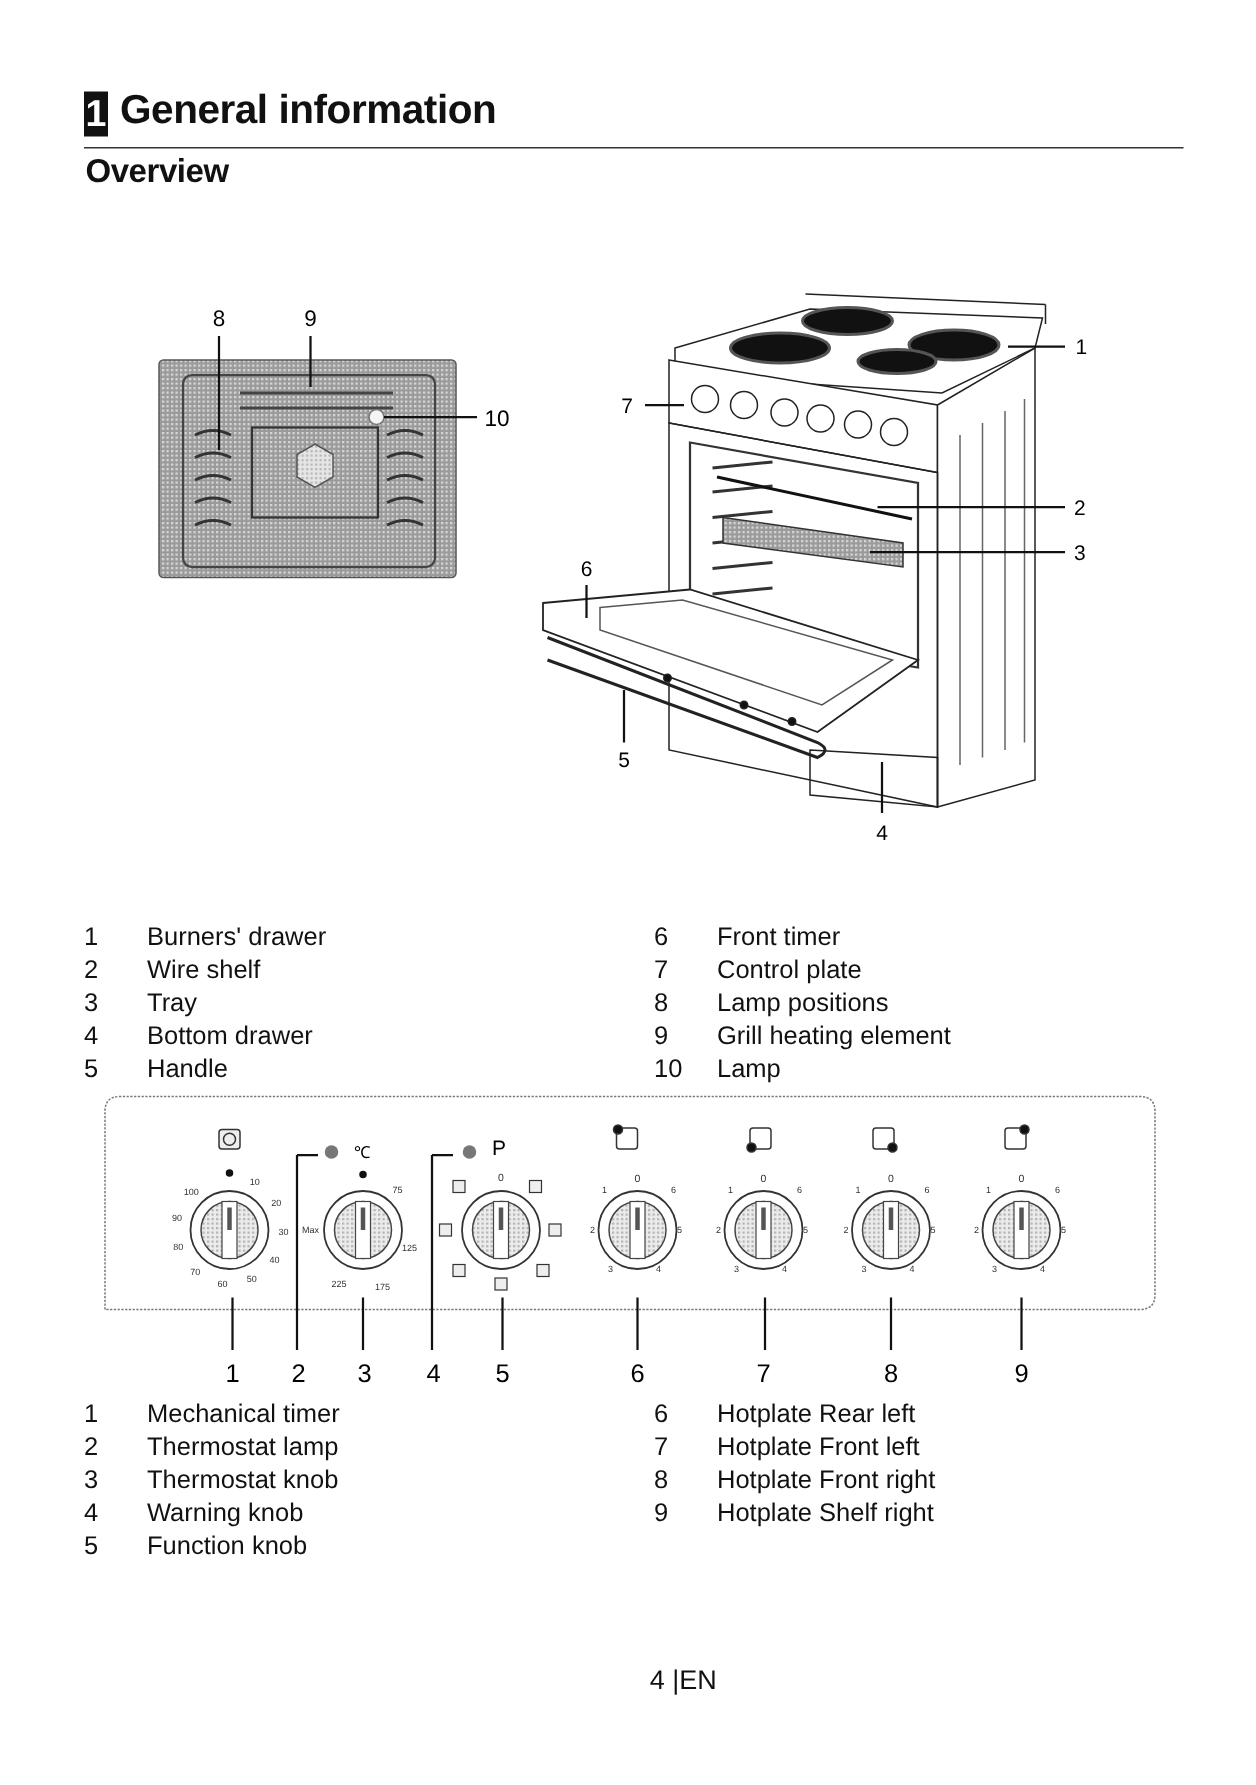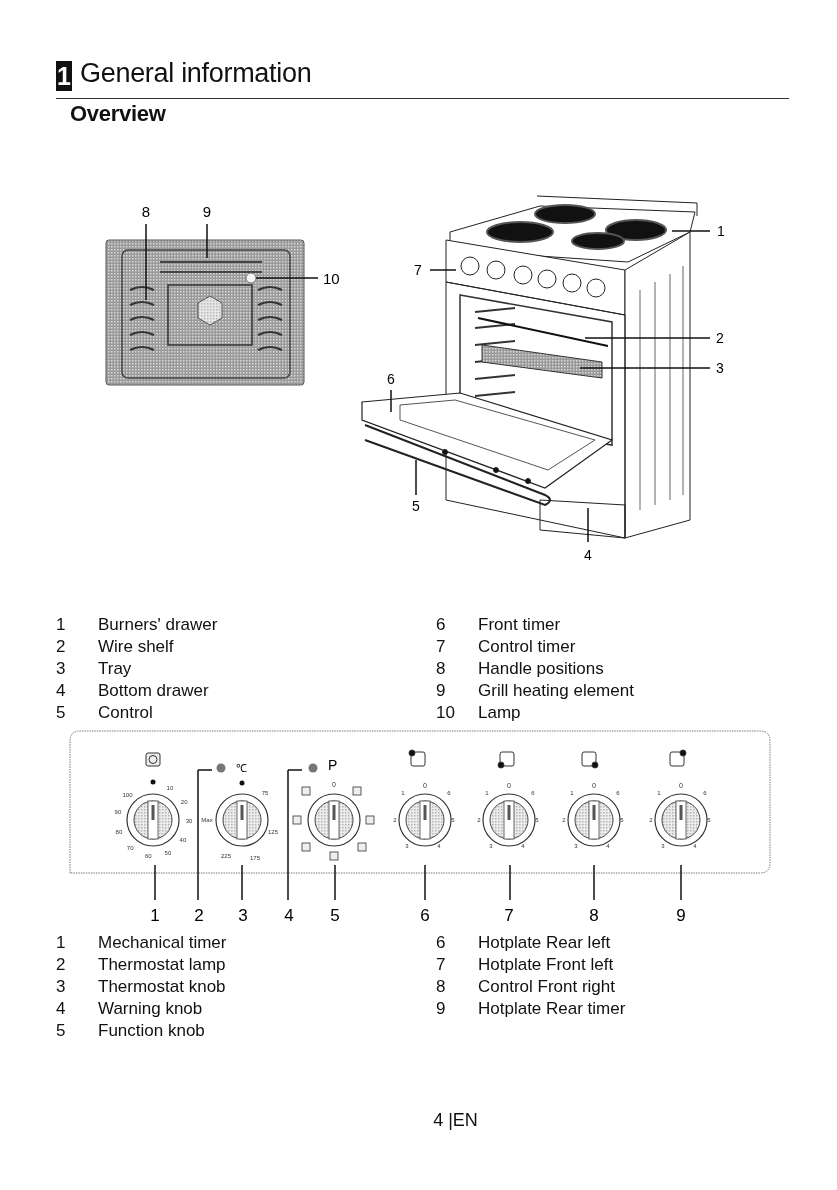--- a/index.html
+++ b/index.html
@@ -1,23 +1,23 @@
 <!DOCTYPE html>
 <html><head>
   <meta charset="utf-8">
   <style>
     html, body { margin: 0; padding: 0; background: #ffffff; }
     body { width: 837px; height: 1190px; position: relative; overflow: hidden;
            font-family: "Liberation Sans", sans-serif; color: #111; }
     .abs { position: absolute; }
     .chapter-num { left: 56px; top: 61px; width: 16px; height: 30px; background: #111; color: #fff;
                    font-weight: bold; font-size: 25px; line-height: 30px; text-align: center; }
-    .chapter-title { left: 80px; top: 58px; font-size: 27px; font-weight: normal; letter-spacing: -0.3px; }
+    .chapter-title { left: 80px; top: 58px; font-size: 27px; font-weight: bold; letter-spacing: -0.3px; }
     .title-rule { left: 56px; top: 98px; width: 733px; height: 0; border-top: 1.5px solid #333; }
-    .section-title { left: 70px; top: 101px; font-size: 22px; font-weight: bold; letter-spacing: -0.3px; }
+    .section-title { left: 57px; top: 101px; font-size: 22px; font-weight: bold; letter-spacing: -0.3px; }
     .legend { font-size: 17px; line-height: 22px; }
     .legend .row { display: flex; }
     .legend .num { width: 42px; }
     .knob-num { font-size: 17px; }
     .footer { left: 0; width: 837px; top: 1110px; text-align: center; font-size: 18px; padding-left: 37px; }
     svg text { font-family: "Liberation Sans", sans-serif; }
   </style>
 </head>
 <body>
 
@@ -151,35 +151,35 @@
   <div class="row">
       <span class="num">3</span>
       <span>Tray</span>
     </div>
   <div class="row">
       <span class="num">4</span>
       <span>Bottom drawer</span>
     </div>
   <div class="row">
       <span class="num">5</span>
-      <span>Control</span>
+      <span>Handle</span>
     </div>
 </div>
 <div class="abs legend" style="left:436px;top:614px;">
   <div class="row">
       <span class="num">6</span>
       <span>Front timer</span>
     </div>
   <div class="row">
       <span class="num">7</span>
-      <span>Control timer</span>
+      <span>Control plate</span>
     </div>
   <div class="row">
       <span class="num">8</span>
-      <span>Handle positions</span>
+      <span>Lamp positions</span>
     </div>
   <div class="row">
       <span class="num">9</span>
       <span>Grill heating element</span>
     </div>
   <div class="row">
       <span class="num">10</span>
       <span>Lamp</span>
     </div>
 </div>
@@ -345,24 +345,24 @@
   <div class="row">
       <span class="num">6</span>
       <span>Hotplate Rear left</span>
     </div>
   <div class="row">
       <span class="num">7</span>
       <span>Hotplate Front left</span>
     </div>
   <div class="row">
       <span class="num">8</span>
-      <span>Control Front right</span>
+      <span>Hotplate Front right</span>
     </div>
   <div class="row">
       <span class="num">9</span>
-      <span>Hotplate Rear timer</span>
+      <span>Hotplate Shelf right</span>
     </div>
 </div>
 
 <div class="abs footer">
   <span>4</span>
   <span>|</span><span>EN</span>
 </div>
 
 </body></html>

